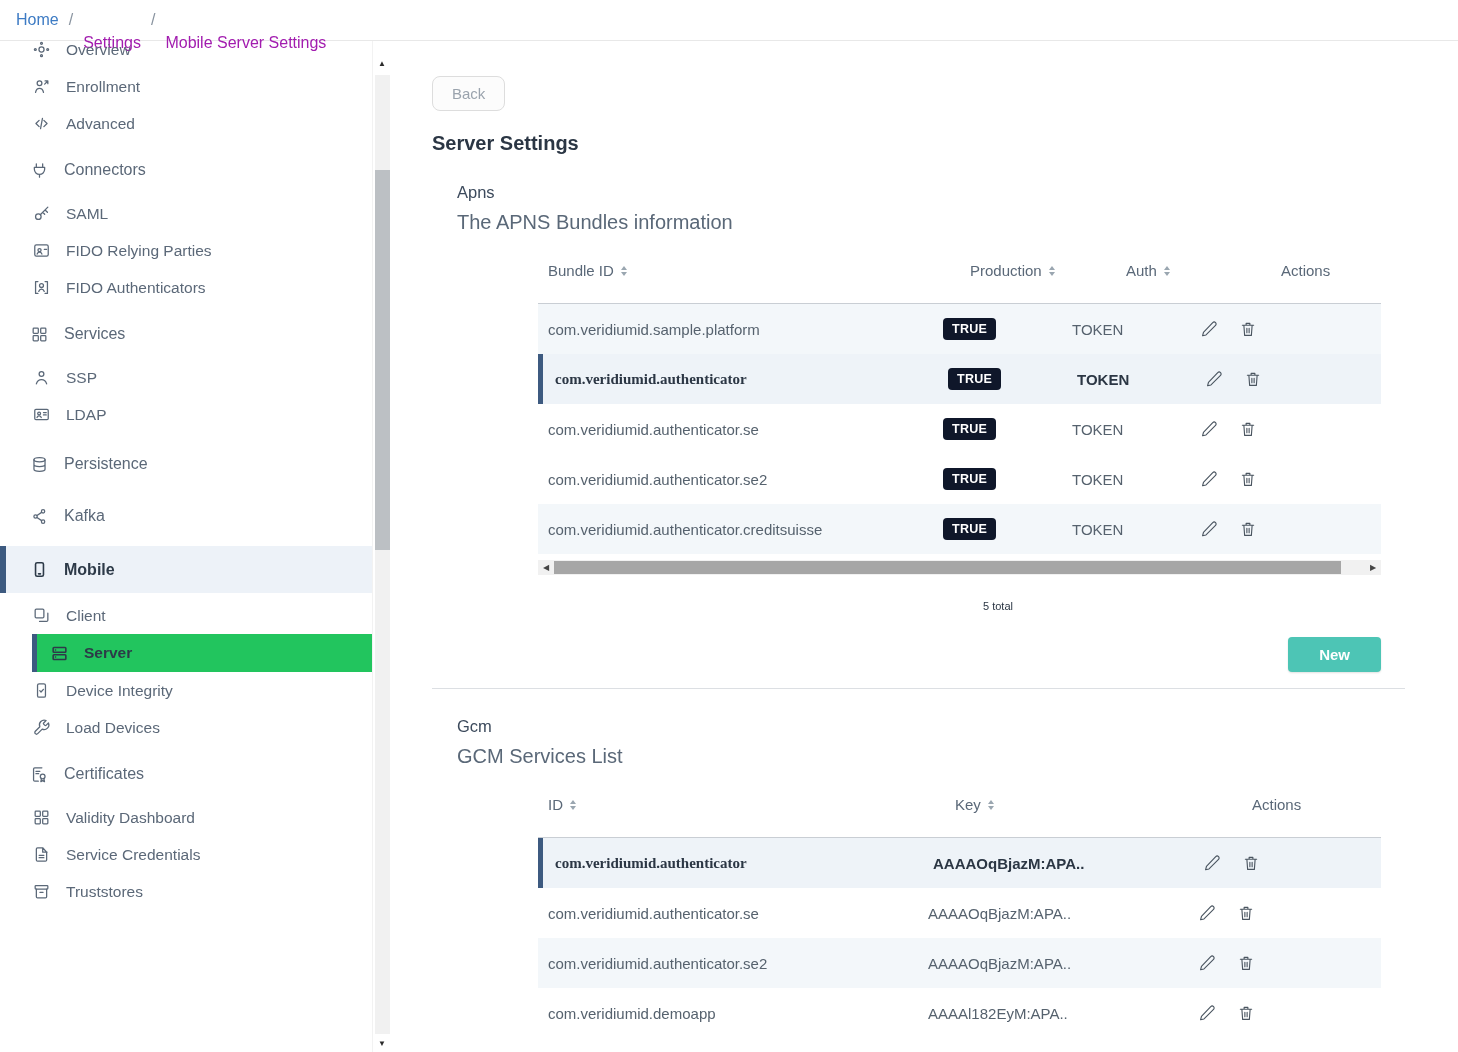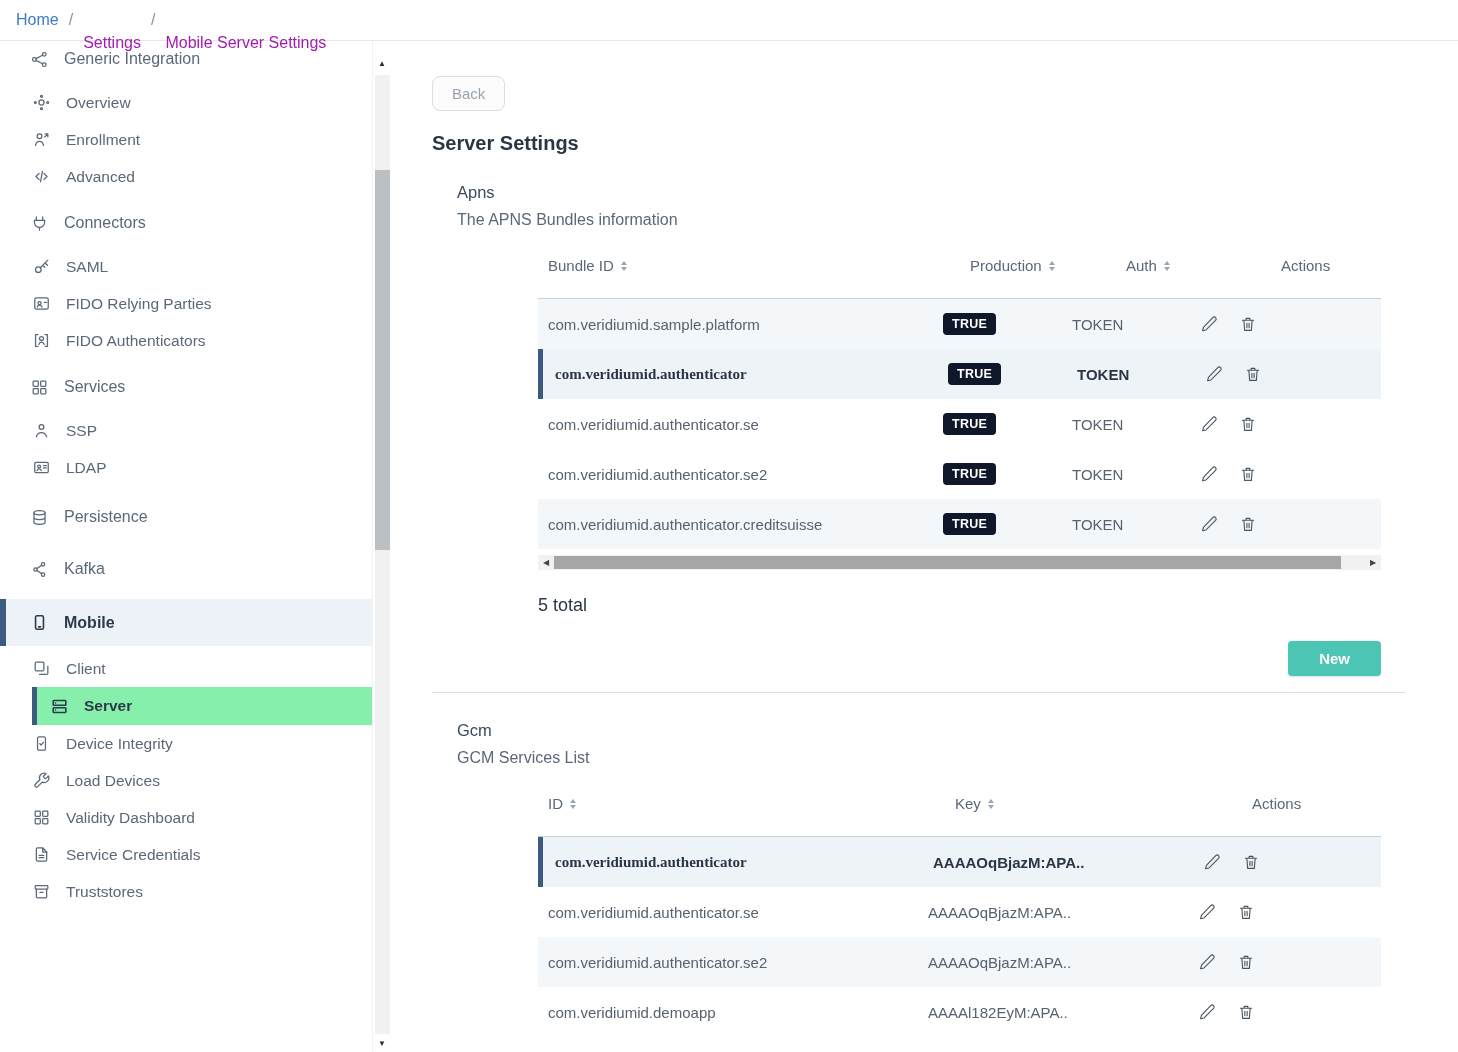--- a/index.html
+++ b/index.html
@@ -21,21 +21,21 @@
   .s-list { margin-top:-10px; }
   .s-item { display:flex; align-items:center; height:37px; padding-left:30px;
     gap:15px; font-size:15.5px; color:#5b6878; cursor:pointer; white-space:nowrap; }
   .s-item.lvl0 { height:42px; margin-top:7px; margin-bottom:4px; font-size:16px; }
   .s-item.lvl1 { padding-left:32px; }
   .s-item.alone { margin-top:10px; margin-bottom:9px; }
   .icn svg { width:19px; height:19px; display:block; fill:none; stroke:currentColor;
     stroke-width:1.6; stroke-linecap:round; stroke-linejoin:round; }
   .s-item.hl { background:#edf2f8; border-left:6px solid #3d5a80; padding-left:24px;
     height:47px; font-weight:bold; color:#2d3a48; }
-  .s-item.sel { background:#86efac; margin-left:32px; padding-left:13px;
+  .s-item.sel { background:#22c55e; margin-left:32px; padding-left:13px;
     border-left:5px solid #3d5a80; height:38px; font-weight:bold; color:#2d3a48; }
   .s-item.sel svg, .s-item.hl svg { stroke-width:2; }
 
   
   .vscroll { width:19px; flex:none; position:relative; background:#fff;
     border-left:1px solid #f2f2f2; }
   .varrow { position:absolute; left:0; width:100%; text-align:center;
     font-size:8px; color:#2b2b2b; cursor:pointer; }
   .varrow.up { top:18px; }
   .varrow.down { bottom:4px; }
@@ -44,21 +44,21 @@
   .vthumb { position:absolute; top:95px; left:0; width:15px; height:380px;
     background:#bcc0c4; cursor:grab; }
 
   
   .main { flex:1; padding:35px 0 0 41px; overflow:hidden; }
   .back-btn { display:inline-block; border:1px solid #ddd; border-radius:8px;
     background:#fcfcfc; color:#9aa3ad; font-size:15px; padding:8px 19px; cursor:pointer; }
   .page-title { margin-top:21px; font-size:20px; font-weight:bold; color:#2b3644; }
 
   .sec-head { margin:28px 0 0 25px; font-size:16.5px; color:#3c4a5c; }
-  .sec-sub  { margin:9px 0 0 25px; font-size:16px; color:#5a6878; }
+  .sec-sub  { margin:9px 0 0 25px; font-size:20px; color:#5a6878; }
 
   .tbl { margin-left:106px; width:843px; margin-top:22px; }
   .thead { display:grid; align-items:center; font-size:15px; color:#5a6878;
     border-bottom:1px solid #c9ced4; padding:6px 0 24px;gap:27px; }
   .apns-grid { grid-template-columns:405px 125px 123px auto; }
   .gcm-grid  { grid-template-columns:390px 261px auto; }
   .th { display:flex; align-items:center; gap:7px; cursor:pointer; }
   .sort { display:inline-flex; flex-direction:column; gap:2px; }
   .sort i { display:block; width:0; height:0; border-left:3.5px solid transparent;
     border-right:3.5px solid transparent; }
@@ -82,21 +82,21 @@
 
   
   .hscroll { width:843px; height:15px; margin-top:6px; display:flex;
     align-items:stretch; background:#f5f5f5; }
   .harrow { width:16px; display:flex; align-items:center; justify-content:center;
     font-size:8px; color:#444; cursor:pointer; background:#f1f1f1; }
   .htrack { flex:1; position:relative; background:#f1f1f1; }
   .hthumb { position:absolute; left:0; top:1px; bottom:1px; width:97%;
     background:#a6a6a6; cursor:grab; }
 
-  .total { margin:25px 0 0 106px; font-size:18px; color:#2b3644; }
+  .total { margin:25px 0 0 106px; font-size:11px; color:#2b3644;text-align:center; }
 
   .newrow { width:949px; display:flex; justify-content:flex-end; margin-top:25px; }
   .new-btn { background:#4dc5b5; border:none; border-radius:4px; color:#fff;
     font-size:15px; padding:9px 31px; cursor:pointer; box-shadow:0 1px 2px rgba(0,0,0,.12);font-weight:bold; }
 
   .divider { width:973px; border-top:1px solid #dcdfe3; margin-top:16px; }
 </style>
 </head>
 <body>
 
@@ -106,31 +106,20 @@
   <span class="crumb-item">Settings</span>
   <span class="crumb-sep">/</span>
   <span class="crumb-item">Mobile Server Settings</span>
 </header>
 
 <div class="layout">
 
 <aside class="sidebar">
   <div class="s-list">
 
-    <div class="s-item lvl0">
-      <span class="icn">
-            <svg viewBox="0 0 24 24">
-              <circle cx="5.5" cy="12" r="2.3"></circle>
-              <circle cx="18" cy="5.5" r="2.3"></circle>
-              <circle cx="18" cy="18.5" r="2.3"></circle>
-              <path d="M7.6 10.9 15.9 6.6M7.6 13.1 15.9 17.4"></path>
-            </svg>
-          </span>
-      <span class="lbl">Generic Integration</span>
-    </div>
 
     <div class="s-item lvl1">
       <span class="icn">
             <svg viewBox="0 0 24 24">
               <circle cx="12" cy="12" r="3.2"></circle>
               <circle cx="12" cy="4.2" r="1.2"></circle>
               <circle cx="12" cy="19.8" r="1.2"></circle>
               <circle cx="4.2" cy="12" r="1.2"></circle>
               <circle cx="19.8" cy="12" r="1.2"></circle>
             </svg>
@@ -297,20 +286,30 @@
 
     <div class="s-item lvl1">
       <span class="icn">
             <svg viewBox="0 0 24 24">
               <path d="M14.7 6.3a1 1 0 0 0 0 1.4l1.6 1.6a1 1 0 0 0 1.4 0l3.1-3.1a6 6 0 0 1-7.9 7.9l-5.7 5.7a2.1 2.1 0 0 1-3-3l5.7-5.7a6 6 0 0 1 7.9-7.9z"></path>
             </svg>
           </span>
       <span class="lbl">Load Devices</span>
     </div>
 
+    <div class="s-item lvl0">
+      <span class="icn">
+            <svg viewBox="0 0 24 24">
+              <path d="M15 3.5H6A1.5 1.5 0 0 0 4.5 5v14A1.5 1.5 0 0 0 6 20.5h4.5M7.5 8h5M7.5 11h3.5"></path>
+              <circle cx="16" cy="14.5" r="3"></circle>
+              <path d="M14.5 17l-.8 4 2.3-1.3 2.3 1.3-.8-4"></path>
+            </svg>
+          </span>
+      <span class="lbl">Certificates</span>
+    </div>
 
     <div class="s-item lvl1">
       <span class="icn">
             <svg viewBox="0 0 24 24">
               <rect x="4" y="4" width="6.5" height="6.5" rx="1"></rect>
               <rect x="13.5" y="4" width="6.5" height="6.5" rx="1"></rect>
               <rect x="4" y="13.5" width="6.5" height="6.5" rx="1"></rect>
               <rect x="13.5" y="13.5" width="6.5" height="6.5" rx="1"></rect>
             </svg>
           </span>

